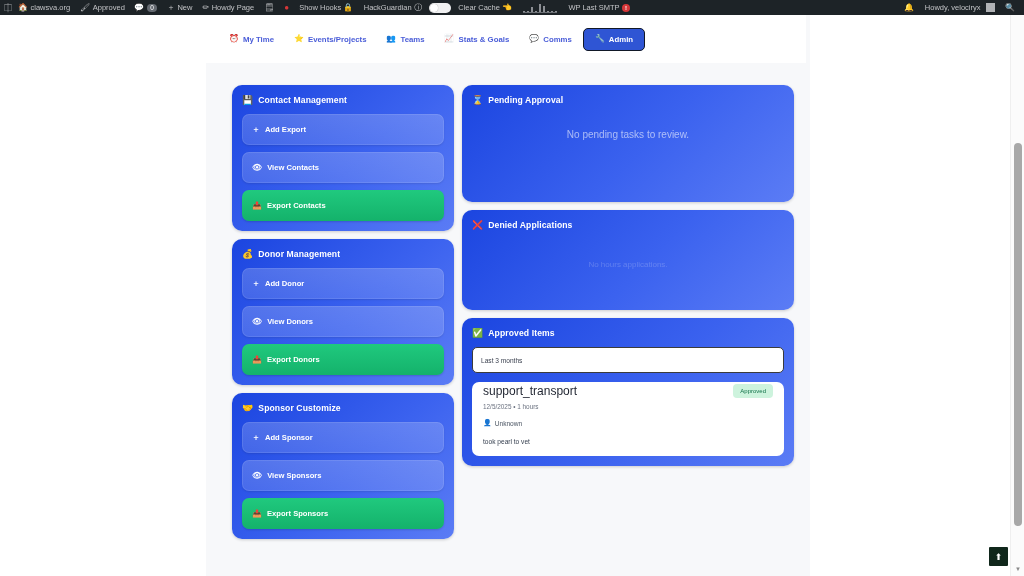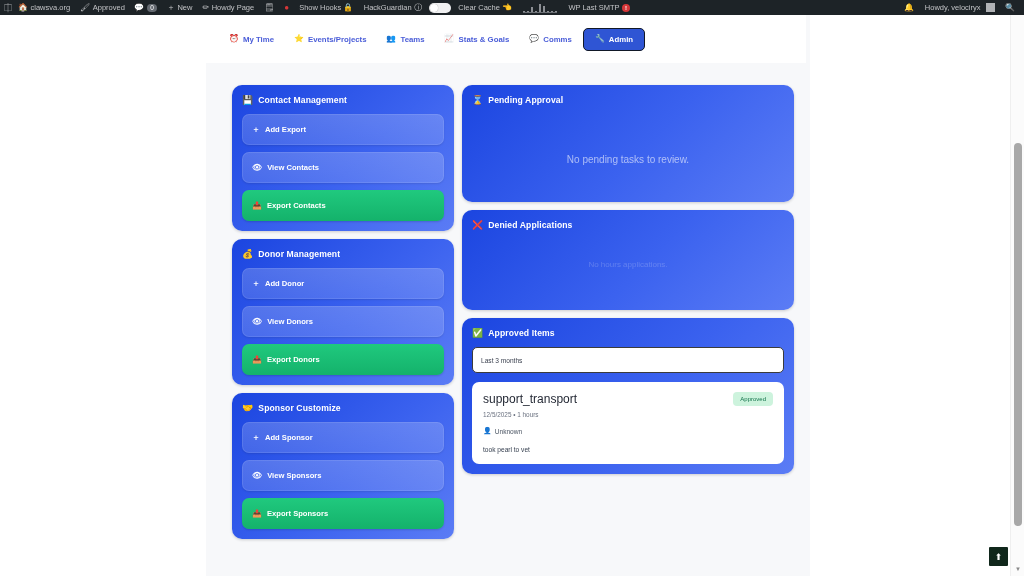--- a/index.html
+++ b/index.html
@@ -176,39 +176,39 @@
 
   
   .card.pending { height: 117px; position: relative; }
   .card.denied  { height: 100px; position: relative; }
   .empty-msg {
     position: absolute;
     left: 0; right: 0;
     text-align: center;
     font-size: 10px;
   }
-  .empty-msg.faint-1 { top: 69px; color: rgba(255,255,255,.58); text-align: center; }
+  .empty-msg.faint-1 { top: 44px; color: rgba(255,255,255,.58); text-align: center; }
   .empty-msg.faint-2 { top: 50px; color: rgba(255,255,255,.20); font-size: 8px; }
 
   
   .select-box {
     height: 26px;
     background: #ffffff;
     border: 1px solid #3b3b3b;
     border-radius: 5px;
     display: flex; align-items: center;
     padding: 0 8px;
     font-size: 6.6px;
     color: #3c4250;
     margin-bottom: 9px;
   }
   .item-card {
     background: #ffffff;
     border-radius: 7px;
-    padding: 10px 11px 11px 11px;
+    padding: 2px 11px 11px 11px;
     position: relative;
   }
   .item-head {
     display: flex; align-items: flex-start; justify-content: space-between;
   }
   .item-title {
     font-size: 12px;
     color: #1f2430;
     font-weight: normal;
   }

